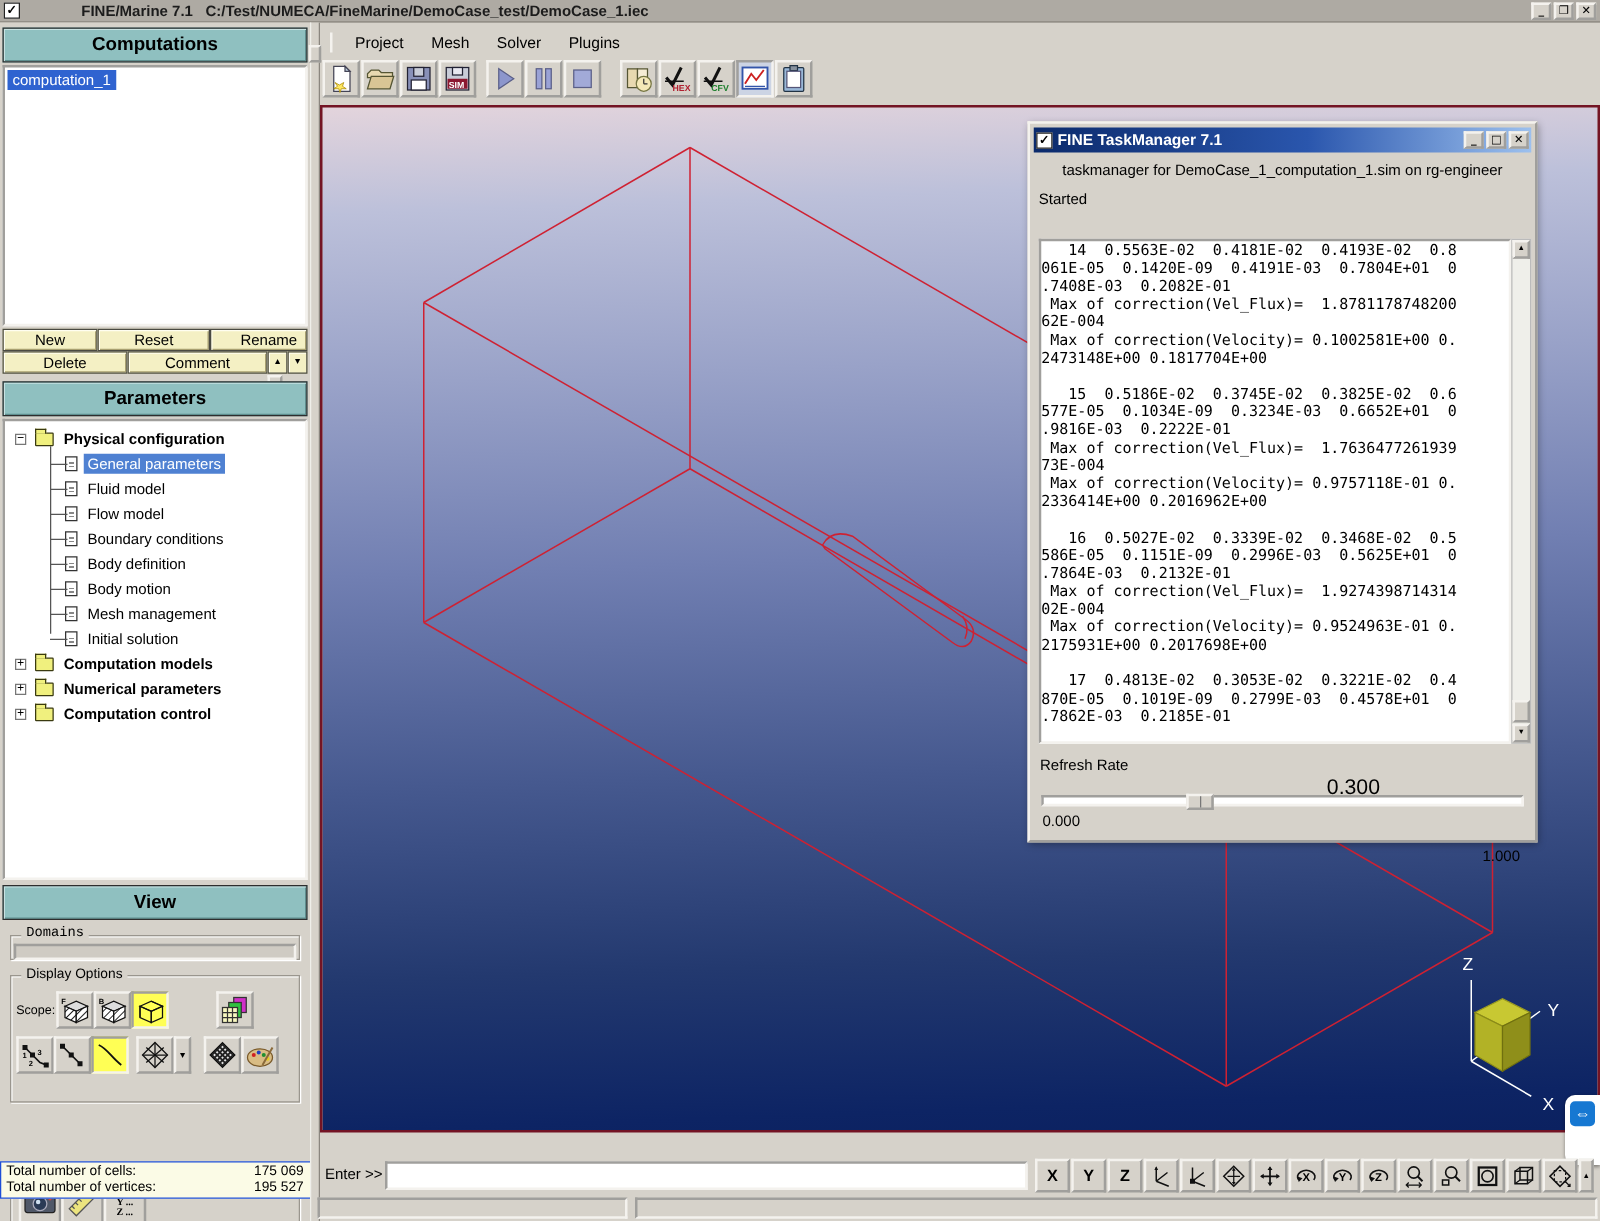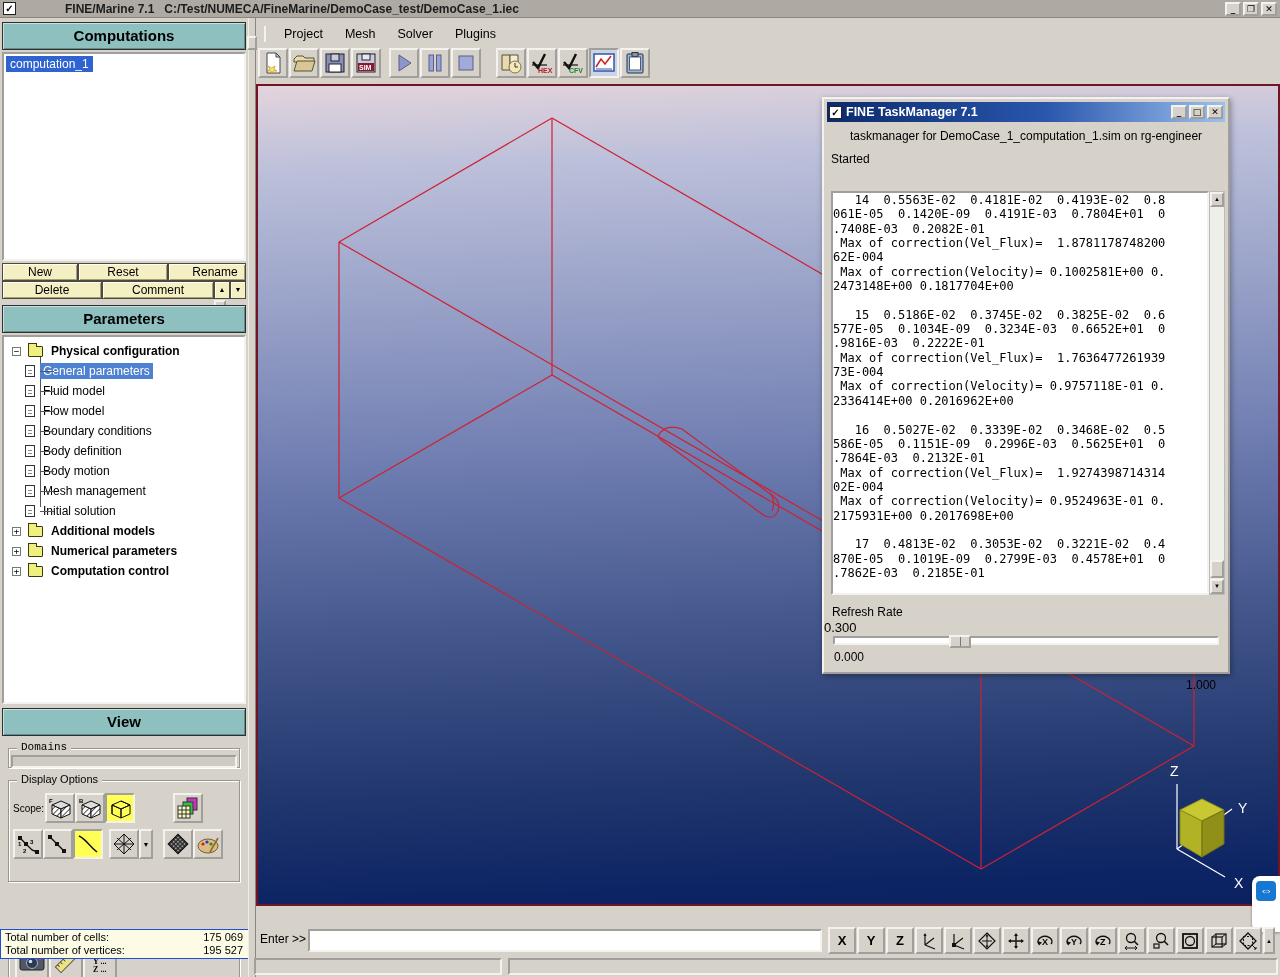--- a/index.html
+++ b/index.html
@@ -31,21 +31,21 @@
   .trow { position:relative; height:20px; display:flex; align-items:center; font-size:12px; }
   .trow .lbl { padding:1px 3px; white-space:nowrap; }
   .trow.bold .lbl { font-weight:bold; }
   .lbl.selected { background:#4f81d2; color:#fff; }
   .pm-box { width:9px; height:9px; border:1px solid #777; background:#fff; font-size:9px; line-height:7px; text-align:center; font-family:"DejaVu Sans Mono", monospace; flex:none; }
   .folder-ico { width:15px; height:11px; background:#f0f07e; border:1px solid #3a3a10; position:relative; margin:0 5px 0 7px; flex:none; border-radius:1px; }
   .folder-ico::before { content:''; position:absolute; left:-1px; top:-4px; width:7px; height:3px; background:#f0f07e; border:1px solid #3a3a10; border-bottom:none; }
   .doc-ico { width:10px; height:12px; background:#fff; border:1px solid #333; margin:0 5px 0 0; flex:none; background-image:repeating-linear-gradient(#fff 0 2px, #888 2px 3px); background-size:6px 100%; background-position:2px 2px; background-repeat:no-repeat; background-clip:content-box; padding:2px; }
   .tree-kids { position:relative; }
   .tree-kids::before { content:''; position:absolute; left:36px; top:-4px; height:calc(100% - 10px); border-left:1px solid #555; }
-  .tree-kids .trow { padding-left:21px; }
+  .tree-kids .trow { padding-left:48px; }
   .tree-kids .trow::before { content:''; position:absolute; left:36px; top:10px; width:14px; border-top:1px solid #555; }
 
   
   .groupbox { position:absolute; border:1px solid #9a968e; box-shadow:1px 1px 0 #fff, inset 1px 1px 0 #fff; }
   .groupbox > .gb-label { position:absolute; top:-8px; left:8px; background:#d6d2ca; padding:0 4px; font-size:11px; }
   .mini-btn { position:absolute; width:30px; height:30px; background:#d6d2ca; border:2px outset #f4f2ee; display:flex; align-items:center; justify-content:center; }
   .mini-btn.on { background:#ffff55; border:2px inset #f4f2ee; }
   .tool-btn { position:absolute; width:34px; height:34px; background:#d6d2ca; border:2px outset #f4f2ee; display:flex; align-items:center; justify-content:center; }
 
   #totals { left:0; top:929px; width:250px; height:30px; background:#fbfbe6; border:1px solid #1d4ed8; font-size:11px; }
@@ -89,21 +89,21 @@
   #tm-titlebar { position:absolute; left:3px; top:3px; right:3px; height:20px; background:linear-gradient(90deg,#0b2a6b,#2a56ad 55%,#9cc0ee); display:flex; align-items:center; padding:0 2px; }
   #tm-icon { width:13px; height:13px; background:#fff; border:1px solid #222; font-size:10px; font-weight:bold; line-height:11px; text-align:center; margin-right:4px; }
   #tm-title { color:#fff; font-weight:bold; font-size:12.5px; }
   #tm-header { position:absolute; left:0; top:30px; width:100%; text-align:center; font-size:12px; }
   #tm-status { position:absolute; left:7px; top:53px; font-size:12px; }
   #tm-console { position:absolute; left:7px; top:92px; width:378px; height:404px; overflow:hidden; }
   #tm-console pre { font-family:"DejaVu Sans Mono", monospace; font-size:12px; line-height:14.35px; white-space:pre; }
   #tm-scrollbar { position:absolute; left:385px; top:92px; width:16px; height:404px; background:#efefea; border:1px solid #bbb; }
   .sb-btn { position:absolute; left:0; width:14px; height:15px; background:#d6d2ca; border:2px outset #f4f2ee; font-size:6px; text-align:center; line-height:11px; }
   #tm-refresh-label { position:absolute; left:8px; top:506px; font-size:12px; }
-  #tm-slider-val { position:absolute; left:0; top:521px; width:280px; text-align:left; font-size:13px; }
+  #tm-slider-val { position:absolute; left:0; top:521px; width:280px; text-align:right; font-size:17px; }
   #tm-slider { position:absolute; left:9px; top:537px; width:386px; height:9px; background:#fff; border:2px inset #f4f2ee; }
   #tm-slider-handle { position:absolute; left:114px; top:-3px; width:22px; height:13px; background:#d6d2ca; border:2px outset #f4f2ee; }
   #tm-slider-handle::after { content:''; position:absolute; left:9px; top:0; height:9px; border-left:1px solid #777; }
   #tm-min { position:absolute; left:10px; top:551px; font-size:12px; }
   #tm-max { position:absolute; right:12px; top:551px; font-size:12px;margin-top:28px; }
 </style>
 </head>
 <body>
 
 <svg width="0" height="0" style="position:absolute">
@@ -184,21 +184,21 @@
             <span class="lbl">Mesh management</span>
           </div>
         <div class="trow">
             <span class="doc-ico"></span>
             <span class="lbl">Initial solution</span>
           </div>
       </div>
       <div class="trow bold" style="padding-left:8px;">
         <span class="pm-box">+</span>
         <span class="folder-ico"></span>
-        <span class="lbl">Additional models</span>
+        <span class="lbl">Computation models</span>
       </div>
       <div class="trow bold" style="padding-left:8px;">
         <span class="pm-box">+</span>
         <span class="folder-ico"></span>
         <span class="lbl">Numerical parameters</span>
       </div>
       <div class="trow bold" style="padding-left:8px;">
         <span class="pm-box">+</span>
         <span class="folder-ico"></span>
         <span class="lbl">Computation control</span>

